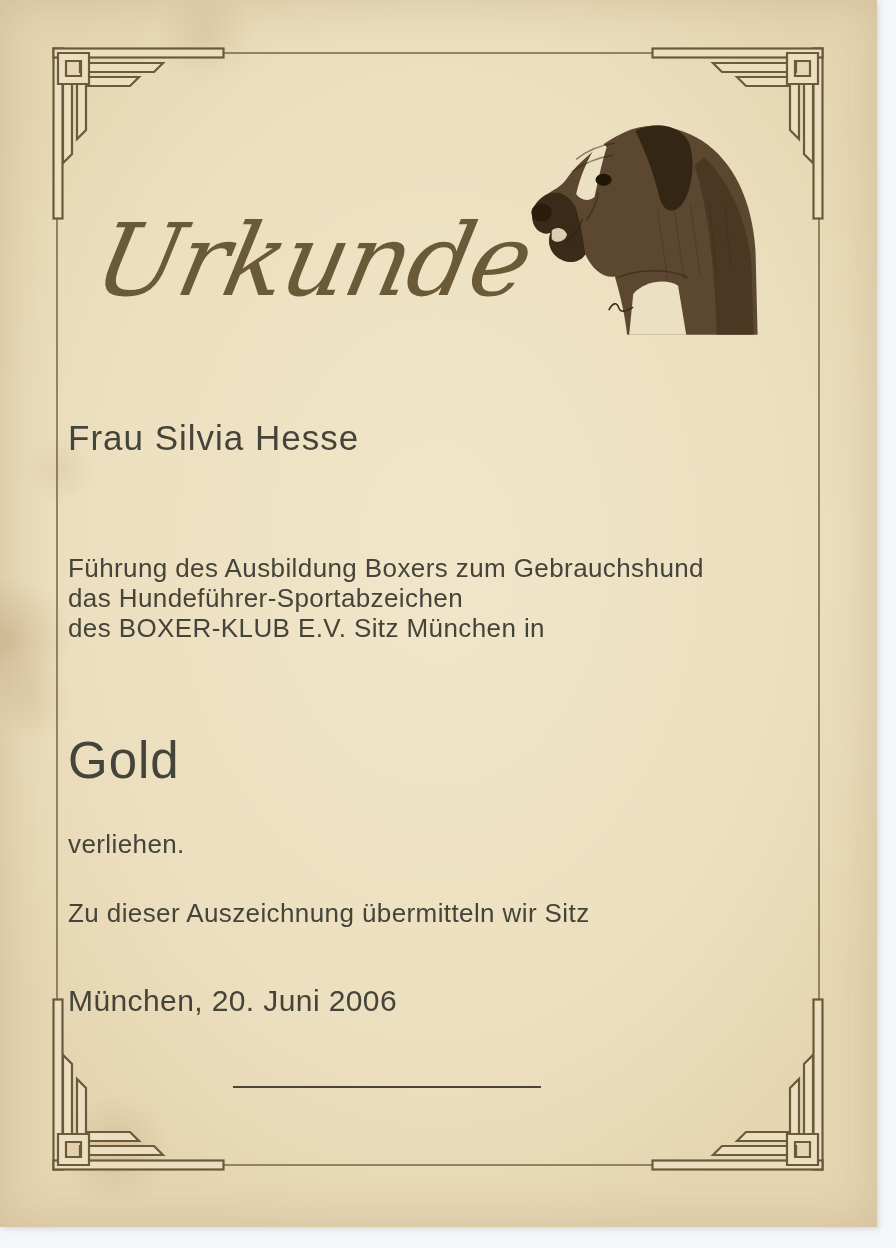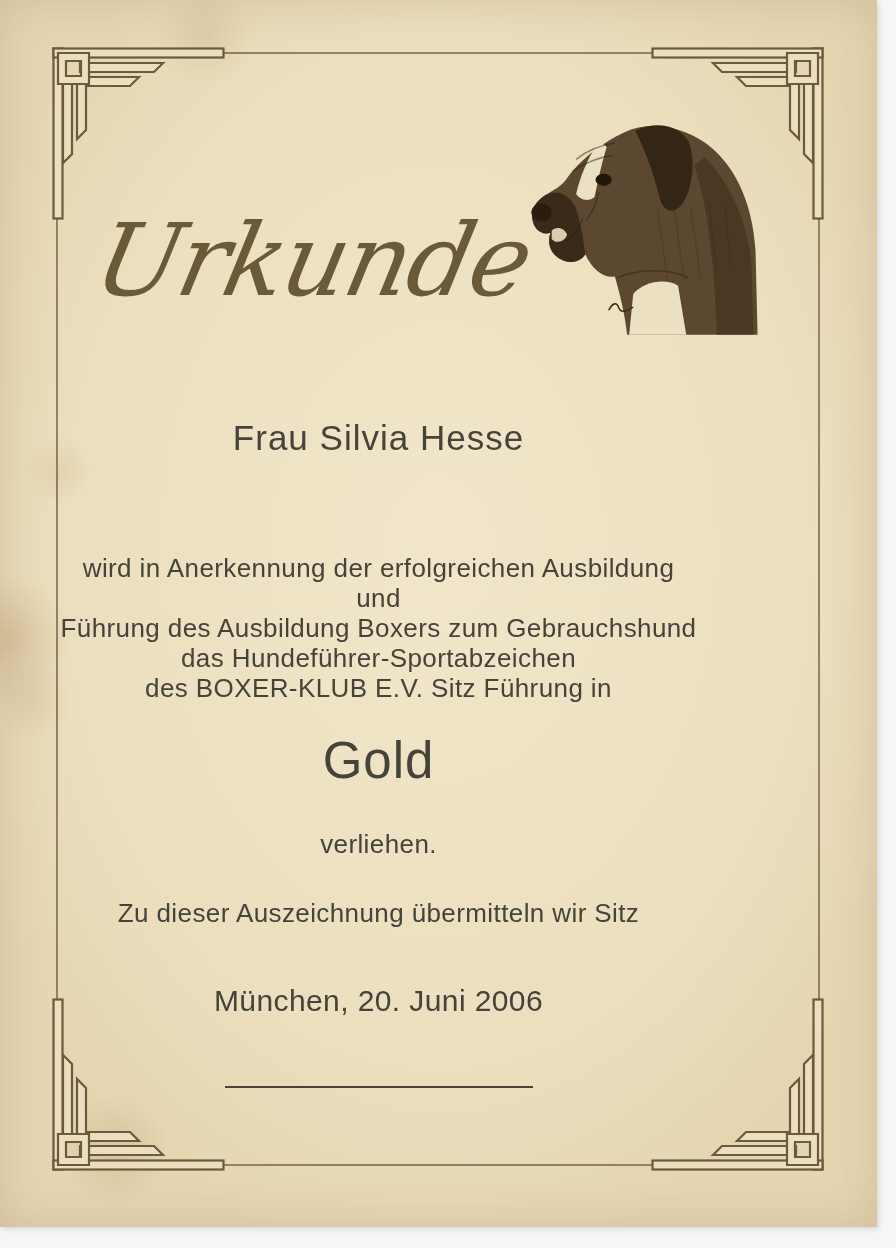--- a/index.html
+++ b/index.html
@@ -16,21 +16,21 @@
       radial-gradient(circle 90px at 8px 640px,  rgba(150,105,55,.22), transparent 70%),
       radial-gradient(circle 60px at 30px 700px, rgba(150,105,55,.12), transparent 70%),
       radial-gradient(circle 80px at 115px 1150px, rgba(150,105,55,.16), transparent 70%),
       radial-gradient(circle 50px at 60px 470px,  rgba(150,105,55,.10), transparent 70%),
       radial-gradient(ellipse 520px 720px at 50% 45%, #f1e6ca 0%, #ecdfbf 70%, #e5d5b1 100%);
     background-color:#ecdfbf;
     box-shadow:inset 0 0 48px rgba(120,90,50,.18), 2px 2px 6px rgba(0,0,0,.12);
   }
   .frame-svg{position:absolute;left:0;top:0;}
   .dog-svg{position:absolute;left:515px;top:98px;width:265px;height:240px;}
-  .txt{position:absolute;left:60px;width:637px;text-align:center;color:#45443a;}
+  .txt{position:absolute;left:68px;width:637px;color:#45443a;}
   .title{
     position:absolute;left:98px;top:206px;
     font-family:"DejaVu Serif",serif;font-style:italic;
     font-size:100px;line-height:1.1;color:#6a5a38;
     transform:skewX(-12deg);letter-spacing:-2px;white-space:nowrap;
   }
   .recipient{top:418px;font-size:35px;letter-spacing:1px;}
   .bodytext{top:553px;font-size:26px;line-height:30px;letter-spacing:.4px;}
   .award{top:731px;font-size:51px;letter-spacing:1px;}
   .verb{top:829px;font-size:26px;letter-spacing:.4px;}
@@ -114,24 +114,23 @@
     </g>
 
     <path d="M92,208 c4,-8 8,-8 10,-2 c2,5 8,3 14,-1" fill="none" stroke="#3a2c18" stroke-width="1.5"></path>
   </svg>
 
   <div class="title">Urkunde</div>
 
   <div class="txt recipient">Frau Silvia Hesse</div>
 
   <div class="txt bodytext">
-    <div>wird in Anerkennung der erfolgreichen Ausbildung und</div>
     <div>Führung des Ausbildung Boxers zum Gebrauchshund</div>
     <div>das Hundeführer-Sportabzeichen</div>
-    <div>des BOXER-KLUB E.V. Sitz Führung in</div>
+    <div>des BOXER-KLUB E.V. Sitz München in</div>
   </div>
 
   <div class="txt award">Gold</div>
 
   <div class="txt verb">verliehen.</div>
 
   <div class="txt closing">
     <div>Zu dieser Auszeichnung übermitteln wir Sitz</div>
   </div>
 

